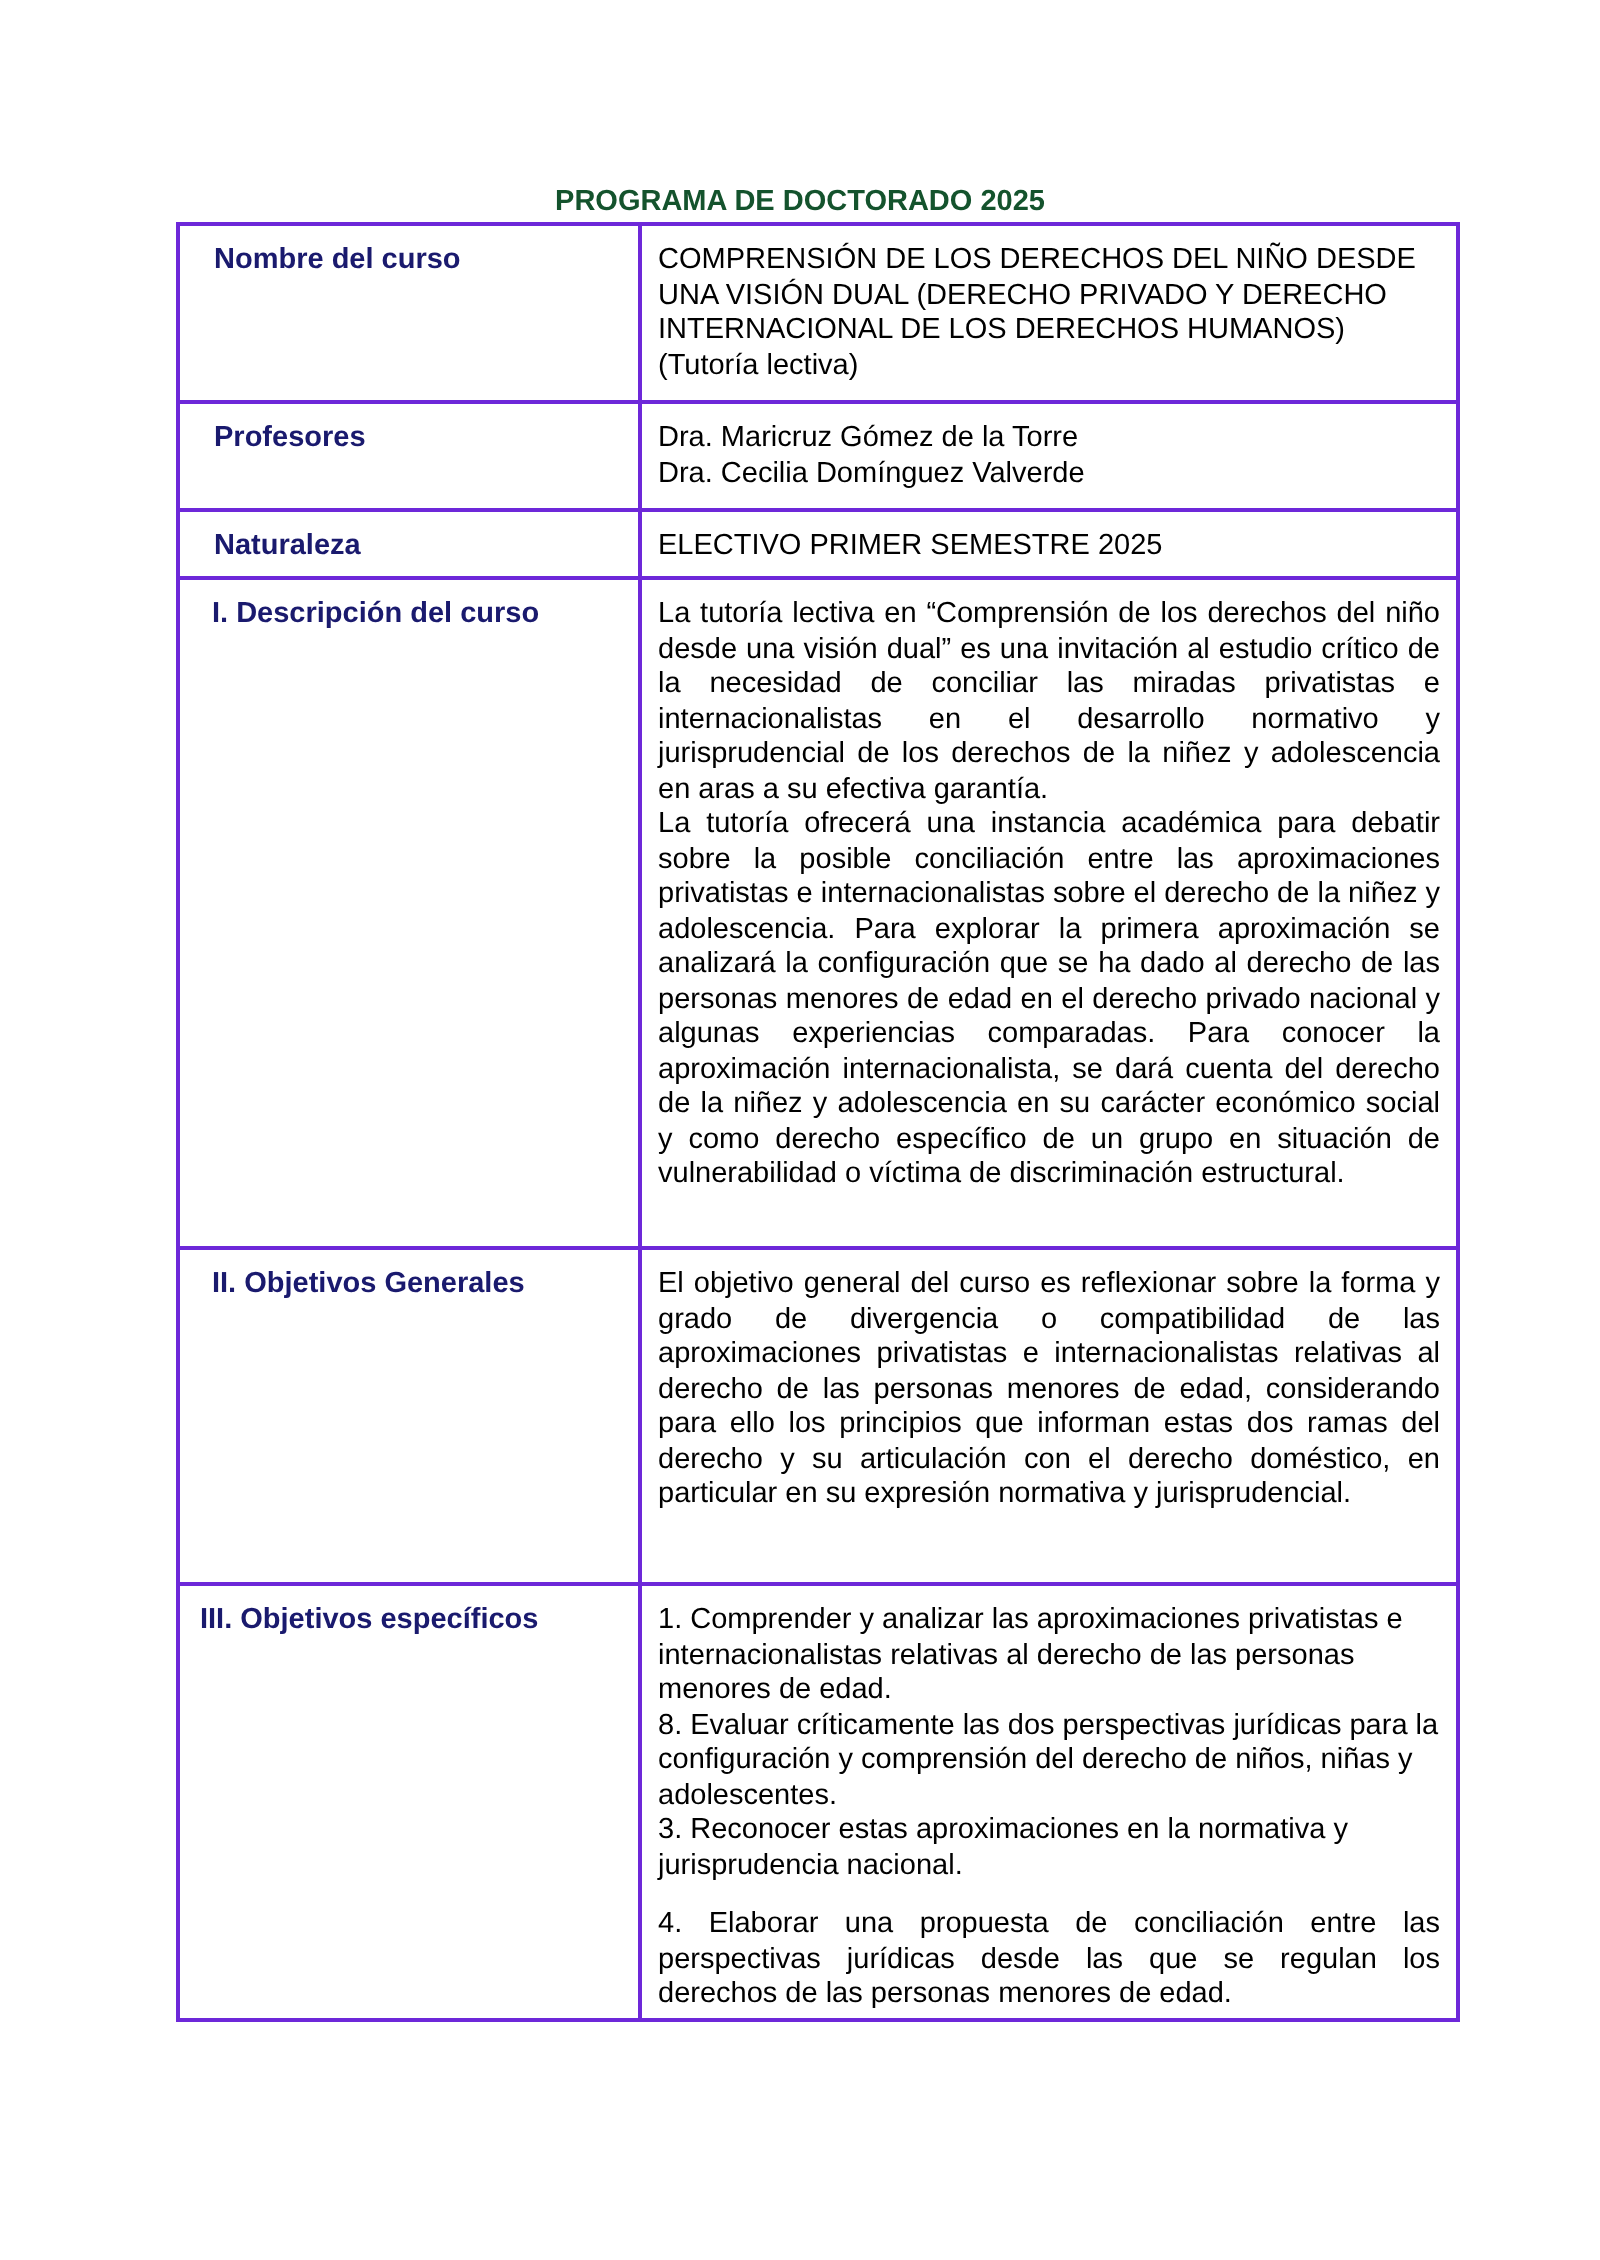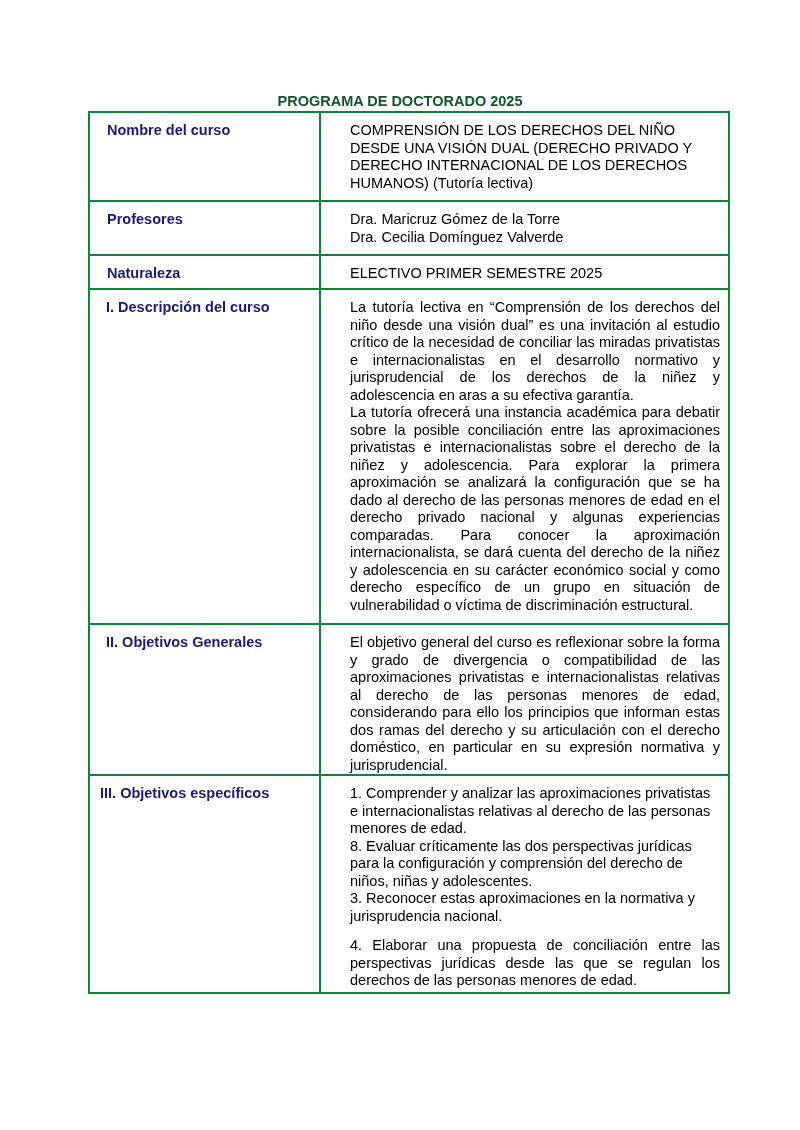--- a/index.html
+++ b/index.html
@@ -1,21 +1,21 @@
 <!DOCTYPE html>
 <html><head>
 <meta charset="utf-8">
 <style>
   html, body { margin:0; padding:0; background:#ffffff; }
   body { width:800px; height:1130px; position:relative; font-family:"Liberation Sans", sans-serif; color:#000; }
   .title { position:absolute; left:0; width:800px; top:93px; text-align:center; font-weight:bold; font-size:14.5px; color:#14532d; }
   table { position:absolute; left:88px; top:111px; width:642px; border-collapse:collapse; table-layout:fixed; }
-  td { border:2px solid #15803d; vertical-align:top; font-size:14.5px; line-height:17.5px; }
+  td { border:2px solid #6d28d9; vertical-align:top; font-size:14.5px; line-height:17.5px; }
   td.label { width:206px; color:#1a1a6e; font-weight:bold; padding:9px 6px 0 17px; }
-  td.content { padding:9px 8px 0 29px; }
+  td.content { padding:9px 8px 0 8px; }
   td.just { text-align:justify;margin-top:28px; }
   .para { margin:0; white-space:pre-line; }
 </style>
 </head>
 <body>
 
 <div class="title">PROGRAMA DE DOCTORADO 2025</div>
 
 <table>
   <tbody>
@@ -38,21 +38,21 @@
       <p class="para">ELECTIVO PRIMER SEMESTRE 2025</p>
     </td>
   </tr>
   <tr style="height:335px;">
     <td class="label" style="padding-left:16px;">I. Descripción del curso</td>
     <td class="content just">
       <p class="para">La tutoría lectiva en “Comprensión de los derechos del niño desde una visión dual” es una invitación al estudio crítico de la necesidad de conciliar las miradas privatistas e internacionalistas en el desarrollo normativo y jurisprudencial de los derechos de la niñez y adolescencia en aras a su efectiva garantía.</p>
       <p class="para">La tutoría ofrecerá una instancia  académica para debatir sobre la posible conciliación entre las aproximaciones privatistas e internacionalistas sobre el derecho de la niñez y adolescencia. Para explorar la primera aproximación se analizará la configuración que se ha dado al derecho de las personas menores de edad en el derecho privado nacional y algunas experiencias comparadas. Para conocer la aproximación internacionalista, se dará cuenta del derecho de la niñez y adolescencia en su carácter económico social y como derecho específico de un grupo en situación de vulnerabilidad o víctima de discriminación estructural.</p>
     </td>
   </tr>
-  <tr style="height:151px;">
+  <tr style="height:168px;">
     <td class="label" style="padding-left:16px;">II. Objetivos Generales</td>
     <td class="content just">
       <p class="para">El objetivo general del curso es reflexionar sobre la forma  y grado de divergencia o compatibilidad de las aproximaciones privatistas e internacionalistas relativas al derecho de las personas menores de edad, considerando para ello los principios que informan estas dos ramas del derecho y su articulación con el derecho doméstico, en particular en su expresión normativa y jurisprudencial.</p>
     </td>
   </tr>
   <tr style="height:218px;">
     <td class="label" style="padding-left:10px;">III. Objetivos específicos</td>
     <td class="content">
       <p class="para">1. Comprender y analizar las aproximaciones privatistas e internacionalistas relativas al derecho de las personas menores de edad.</p>
       <p class="para">8. Evaluar críticamente las dos perspectivas jurídicas para la configuración y comprensión del derecho de niños, niñas y adolescentes.</p>

